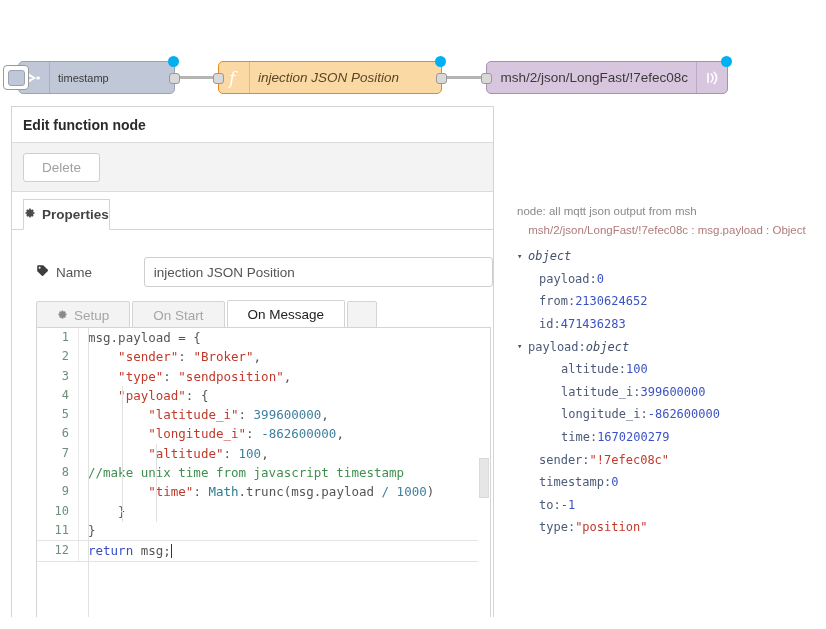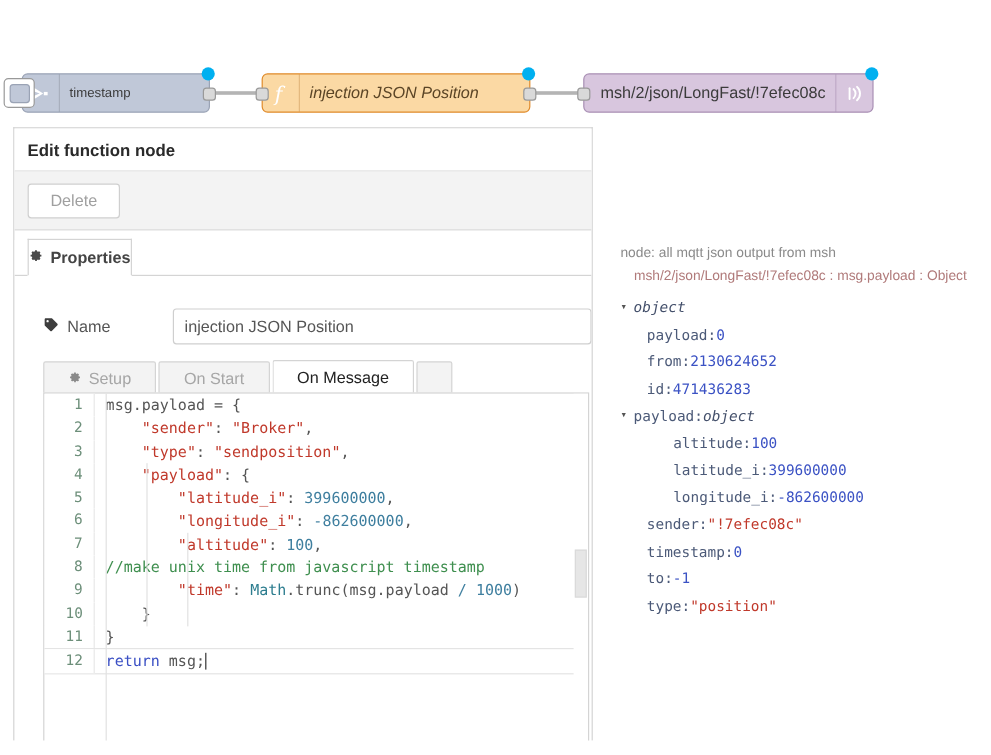--- a/index.html
+++ b/index.html
@@ -556,20 +556,25 @@
       <div class="debug-row ind-2">
         <span class="twisty blank">▾</span>
         <span class="dbg-key">latitude_i: </span>
         <span class="dbg-num">399600000</span>
       </div>
       <div class="debug-row ind-2">
         <span class="twisty blank">▾</span>
         <span class="dbg-key">longitude_i: </span>
         <span class="dbg-num">-862600000</span>
       </div>
+      <div class="debug-row ind-2">
+        <span class="twisty blank">▾</span>
+        <span class="dbg-key">time: </span>
+        <span class="dbg-num">1670200279</span>
+      </div>
       <div class="debug-row ind-1">
         <span class="twisty blank">▾</span>
         <span class="dbg-key">sender: </span>
         <span class="dbg-str">"!7efec08c"</span>
       </div>
       <div class="debug-row ind-1">
         <span class="twisty blank">▾</span>
         <span class="dbg-key">timestamp: </span>
         <span class="dbg-num">0</span>
       </div>

